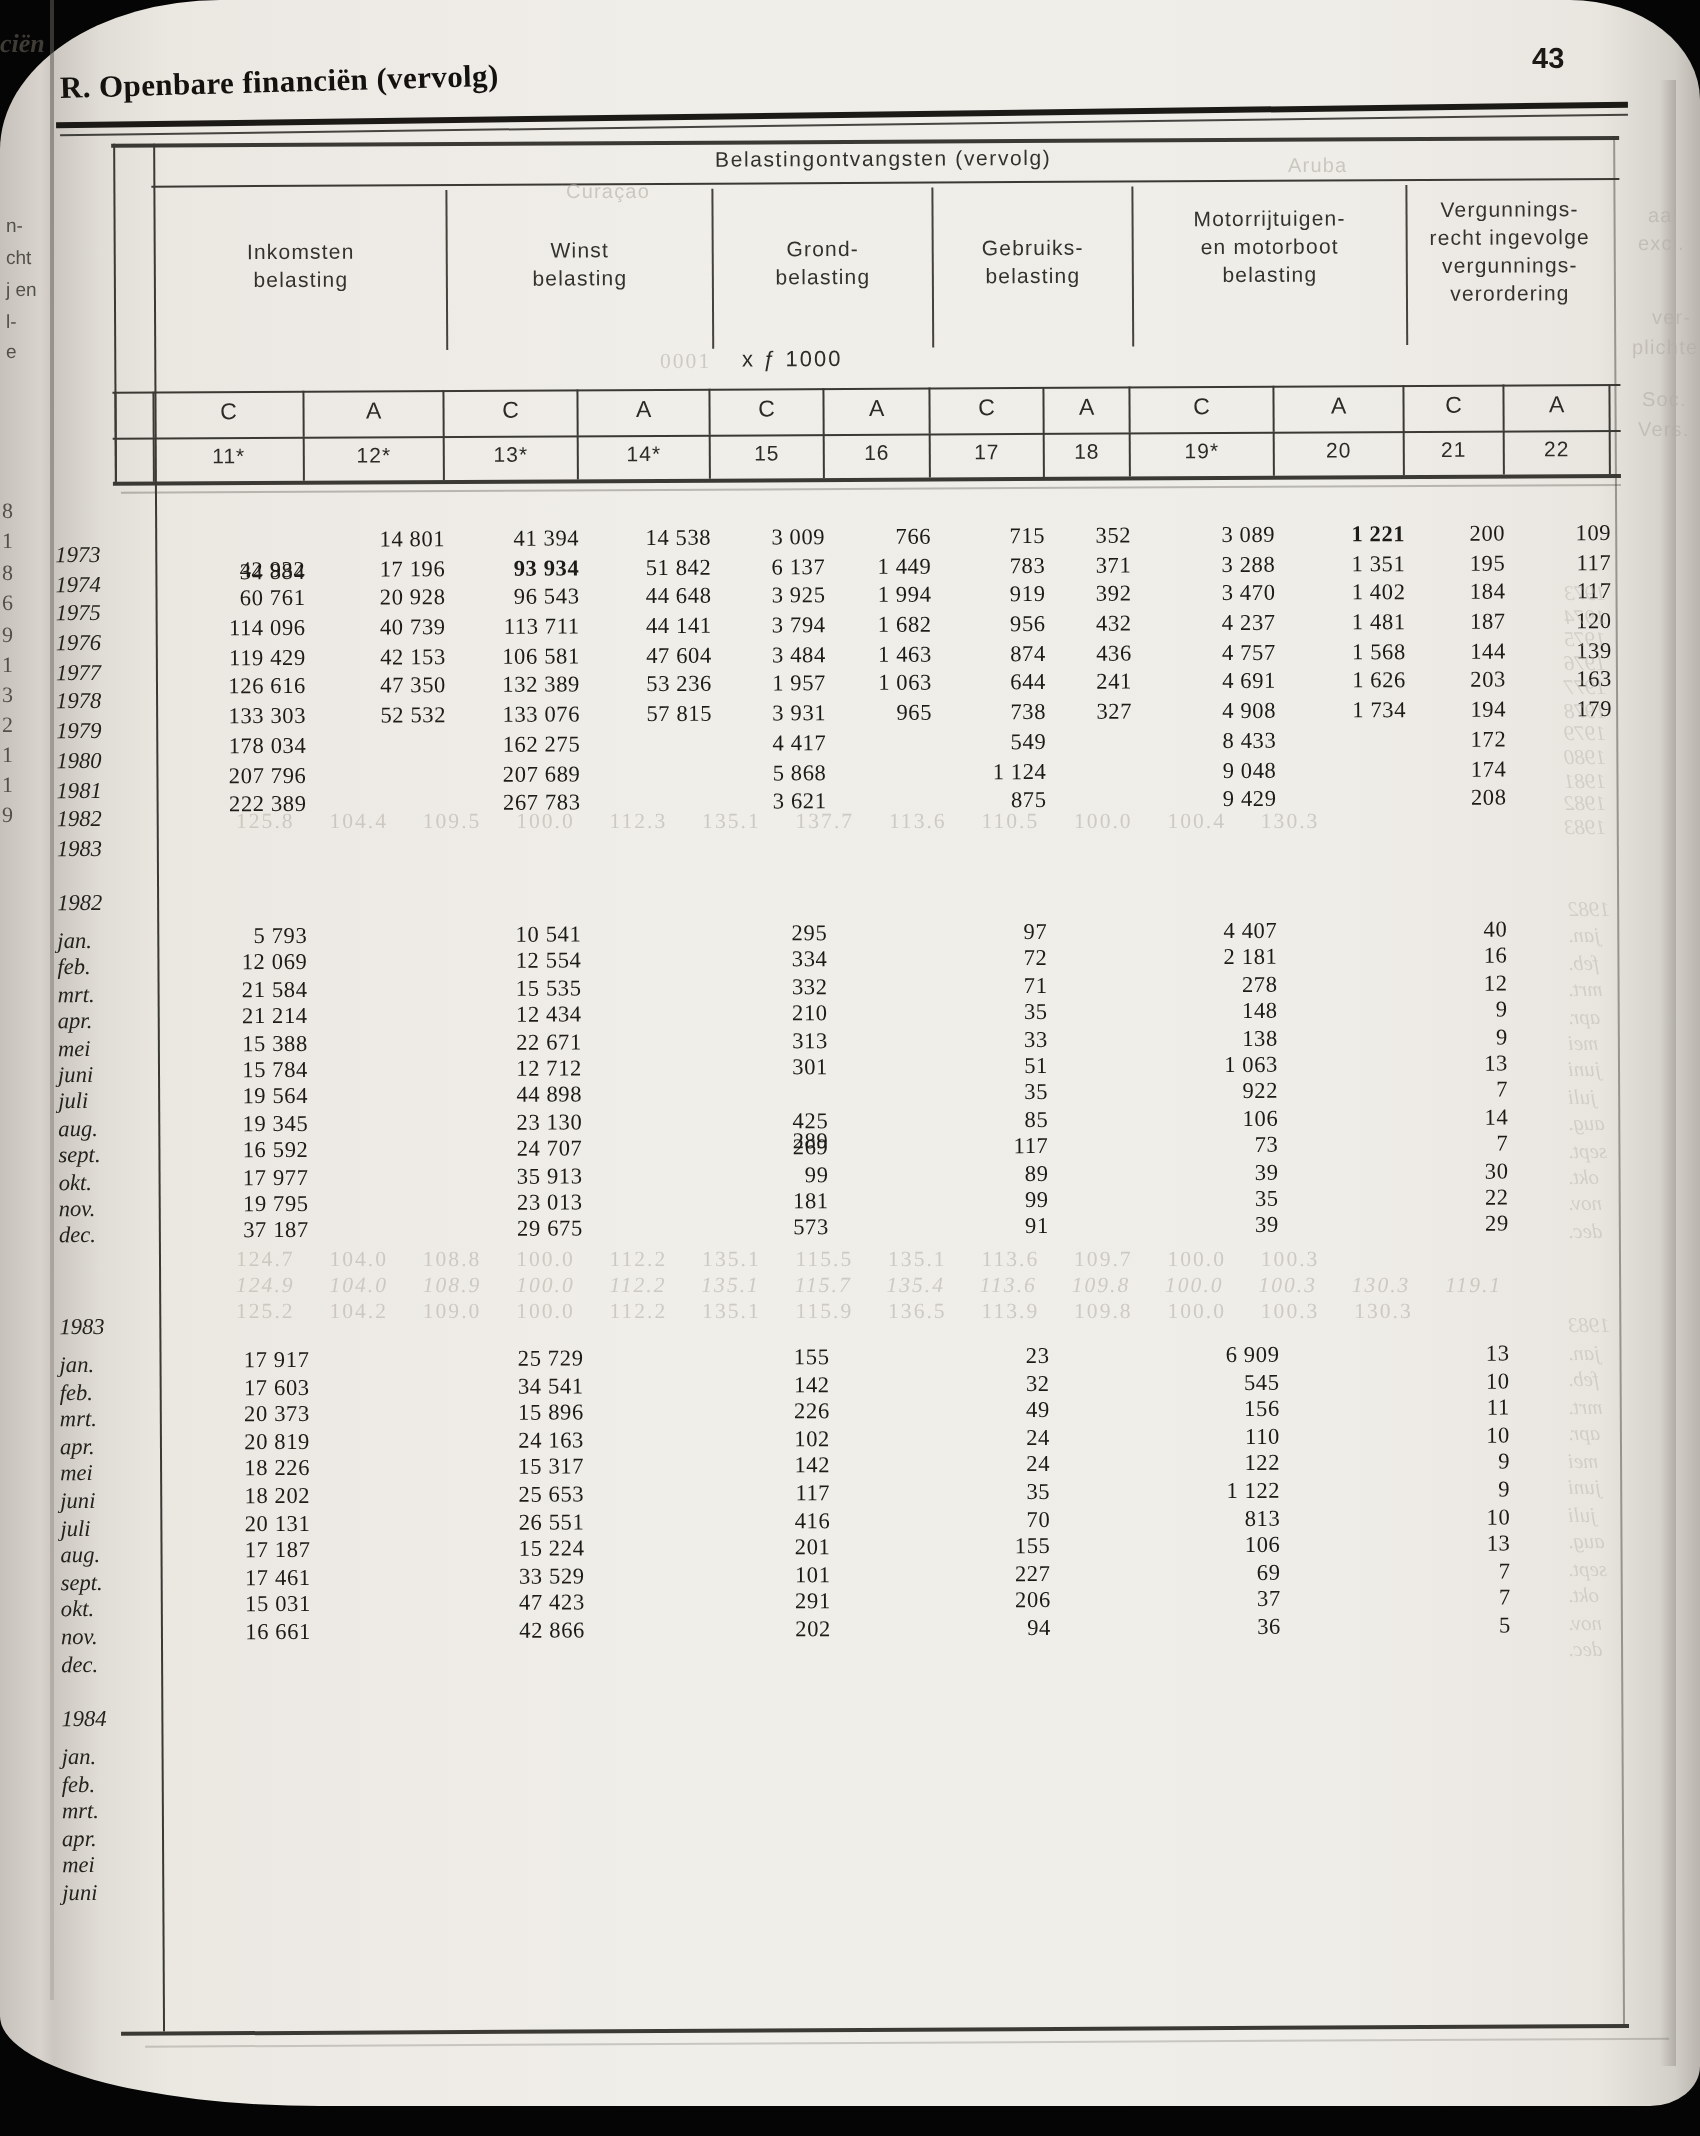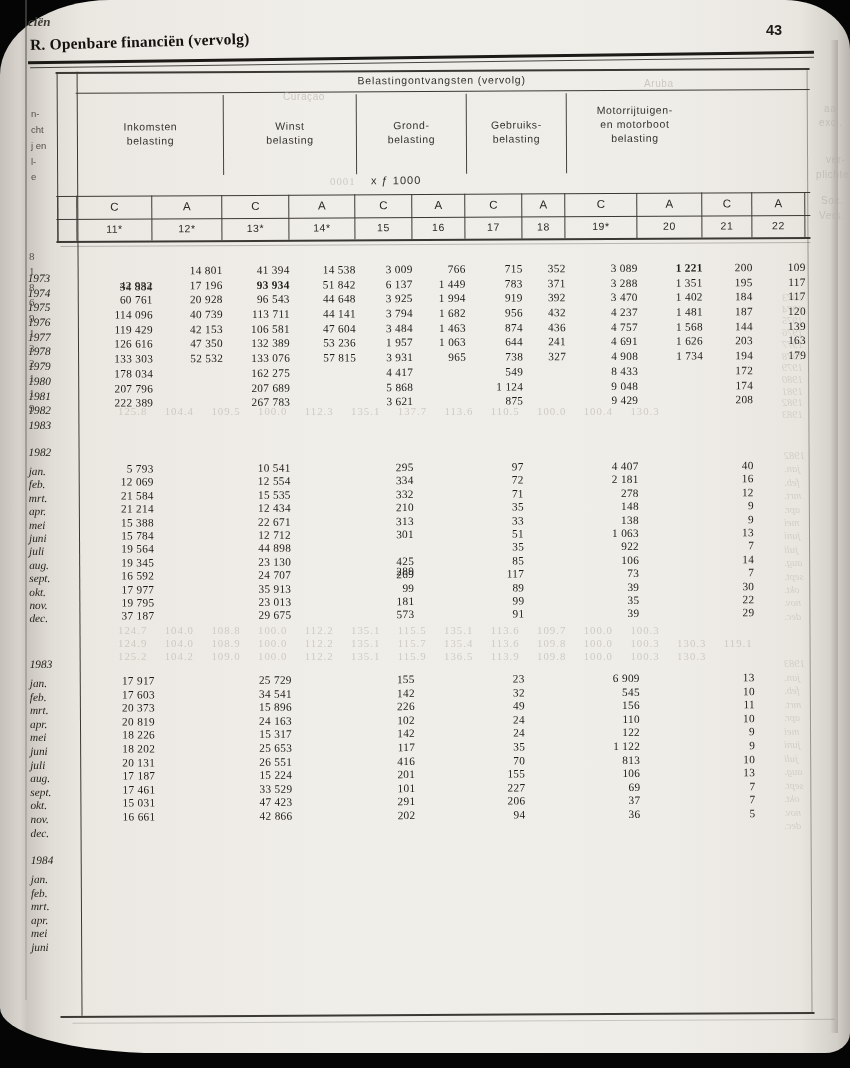--- a/index.html
+++ b/index.html
@@ -47,21 +47,21 @@
   .rlabel{width:54px;box-sizing:border-box;padding-left:3px;font-style:italic;
         font-size:11.3px;color:#24221d;}
   .dcell{box-sizing:border-box;text-align:right;padding-right:1px;font-size:11.3px;
         color:#1d1b17;letter-spacing:.3px;}
   .blabel{font-style:italic;font-size:11.3px;color:#24221d;padding-left:3px;height:17px;}
   .ghost{position:absolute;color:#b2aea5;pointer-events:none;}
   .gline{font-size:10.8px;letter-spacing:1px;word-spacing:5px;white-space:pre;opacity:.55;}
   .gword{font-family:"Liberation Sans","DejaVu Sans",sans-serif;font-size:10px;
         letter-spacing:.6px;opacity:.6;}
   .gmirror{font-style:italic;font-size:10.5px;transform:scaleX(-1);opacity:.42;}
-  .frag{position:absolute;color:#53504a;padding-left:28px;}
+  .frag{position:absolute;color:#53504a;}
   .fragword{font-family:"Liberation Sans","DejaVu Sans",sans-serif;font-size:9.5px;}
   .fragdigit{font-size:11px;}
   #frag-top{left:0;top:14px;font-size:13px;font-weight:bold;font-style:italic;color:#3f3c36;}
 </style>
 </head>
 <body>
 
 <div id="scan">
   <div id="page"></div>
   <div id="prevpage-line"></div>
@@ -89,20 +89,26 @@
           <div>belasting</div>
         </div>
         <div class="gcell" style="width: 100px; padding-top: 24px;">
           <div>Gebruiks-</div>
           <div>belasting</div>
         </div>
         <div class="gcell" style="width: 137px; padding-top: 10px;">
           <div>Motorrijtuigen-</div>
           <div>en motorboot</div>
           <div>belasting</div>
+        </div>
+        <div class="gcell" style="width: 103px; padding-top: 6px;">
+          <div>Vergunnings-</div>
+          <div>recht ingevolge</div>
+          <div>vergunnings-</div>
+          <div>verordering</div>
         </div>
       </div>
     <div id="unit">x ƒ 1000</div>
     <div id="ca-row" class="band">
         <div class="bcell" style="width: 20px;"></div>
         <div class="bcell" style="width: 75px;">C</div>
         <div class="bcell" style="width: 70px;">A</div>
         <div class="bcell" style="width: 67px;">C</div>
         <div class="bcell" style="width: 66px;">A</div>
         <div class="bcell" style="width: 57px;">C</div>
@@ -776,21 +782,21 @@
       <div class="ghost gword" style="left: 283px; top: 71px; margin-top: 20px;">Curaçao</div>
       <div class="ghost gword" style="left: 644px; top: 78px;">Aruba</div>
       <div class="ghost gword" style="left: 824px; top: 103px;">aal</div>
       <div class="ghost gword" style="left: 819px; top: 117px;">excl.</div>
       <div class="ghost gword" style="left: 826px; top: 154px;">ver-</div>
       <div class="ghost gword" style="left: 816px; top: 169px;">plichte</div>
       <div class="ghost gword" style="left: 821px; top: 195px;">Soc.</div>
       <div class="ghost gword" style="left: 819px; top: 210px;">Vers.</div>
       <div class="ghost gline" style="left: 118px; top: 405px;">125.8  104.4  109.5  100.0  112.3  135.1  137.7  113.6  110.5  100.0  100.4  130.3</div>
       <div class="ghost gline" style="left: 118px; top: 624px;">124.7  104.0  108.8  100.0  112.2  135.1  115.5  135.1  113.6  109.7  100.0  100.3</div>
-      <div class="ghost gline" style="left: 118px; top: 637px;">124.9  104.0  108.9  100.0  112.2  135.1  115.7  135.4  113.6  109.8  100.0  100.3  130.3  119.1</div>
+      <div class="ghost gline" style="left: 118px; top: 637px; font-style: italic;">124.9  104.0  108.9  100.0  112.2  135.1  115.7  135.4  113.6  109.8  100.0  100.3  130.3  119.1</div>
       <div class="ghost gline" style="left: 118px; top: 650px;">125.2  104.2  109.0  100.0  112.2  135.1  115.9  136.5  113.9  109.8  100.0  100.3  130.3</div>
       <div class="ghost gline" style="left: 330px; top: 175px;">0001</div>
       <div class="ghost gmirror" style="left: 782px; top: 292px;">1973</div>
       <div class="ghost gmirror" style="left: 782px; top: 303.7px;">1974</div>
       <div class="ghost gmirror" style="left: 782px; top: 315.4px;">1975</div>
       <div class="ghost gmirror" style="left: 782px; top: 327.1px;">1976</div>
       <div class="ghost gmirror" style="left: 782px; top: 338.8px;">1977</div>
       <div class="ghost gmirror" style="left: 782px; top: 350.5px;">1978</div>
       <div class="ghost gmirror" style="left: 782px; top: 362.2px;">1979</div>
       <div class="ghost gmirror" style="left: 782px; top: 373.9px;">1980</div>

